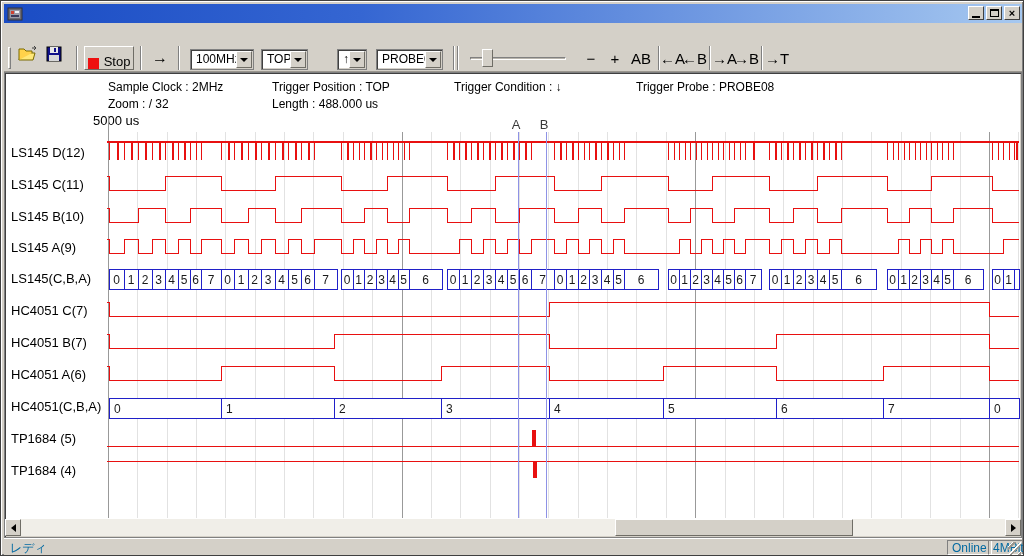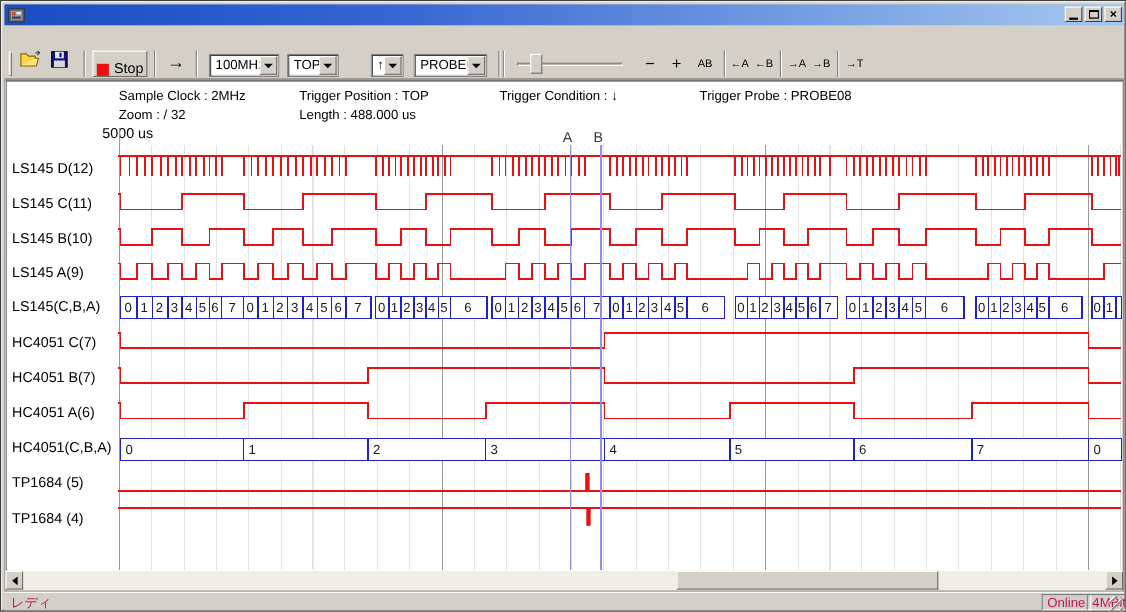--- a/index.html
+++ b/index.html
@@ -27,35 +27,35 @@
     border-right:1px solid #808080;border-bottom:1px solid #808080;}
   .tsep{top:2px;width:2px;height:24px;border-left:1px solid #808080;border-right:1px solid #fff;}
   .tool-btn{top:2px;height:24px;display:flex;align-items:center;justify-content:center;color:#000;}
   .raised{border:1px solid;border-color:#fff #6f6d66 #6f6d66 #fff;align-items:flex-end;}
   .combo{top:5px;height:21px;background:#fff;border:1px solid #808080;
     box-shadow:inset 1px 1px 0 #404040,inset -1px -1px 0 #d4d0c8;}
   .combo-text{position:absolute;left:5px;top:2px;font-size:12px;color:#000;white-space:nowrap;}
   .combo-drop{position:absolute;right:1px;top:1px;bottom:1px;width:16px;background:#d4d0c8;
     border:1px solid;border-color:#fff #6f6d66 #6f6d66 #fff;display:flex;align-items:center;justify-content:center;}
   .tri-down{width:0;height:0;border-left:4px solid transparent;border-right:4px solid transparent;border-top:4px solid #000;}
-  .flat-btn{top:3px;height:22px;display:flex;align-items:center;justify-content:center;font-size:10px;color:#000;}
+  .flat-btn{top:3px;height:22px;display:flex;align-items:center;justify-content:center;font-size:15px;color:#000;}
   
   .panel{left:3px;top:71px;width:1018px;height:466px;background:#fff;
     border:1px solid #808080;box-shadow:inset 1px 1px 0 #404040, inset -1px -1px 0 #d4d0c8;}
   .info-text{position:absolute;font-size:12px;color:#000;white-space:nowrap;}
   .sig-label{position:absolute;left:10px;font-size:13px;color:#000;white-space:nowrap;}
   
   .hscroll{left:4px;top:518px;width:1016px;height:17px;background:#f0eee8;}
   .sb-btn{position:absolute;top:0;width:16px;height:17px;background:#d4d0c8;border:1px solid;
     border-color:#fff #6f6d66 #6f6d66 #fff;display:flex;align-items:center;justify-content:center;}
   .sb-thumb{position:absolute;top:0;height:17px;background:#d4d0c8;border:1px solid;border-color:#fff #6f6d66 #6f6d66 #fff;}
   .tri-left{width:0;height:0;border-top:4px solid transparent;border-bottom:4px solid transparent;border-right:5px solid #000;}
   .tri-right{width:0;height:0;border-top:4px solid transparent;border-bottom:4px solid transparent;border-left:5px solid #000;}
   
-  .statusbar{left:3px;top:537px;width:1018px;height:17px;background:#d4d0c8;border-top:1px solid #fff;font-size:12px;color:#be185d;}
+  .statusbar{left:3px;top:537px;width:1018px;height:17px;background:#d4d0c8;border-top:1px solid #fff;font-size:12px;color:#0369a1;}
   .status-cell{position:absolute;top:1px;height:15px;border:1px solid;border-color:#808080 #fff #fff #808080;
     padding:0 4px;font-size:12px;line-height:14px;}
   .grip-corner{position:absolute;right:1px;top:3px;width:13px;height:13px;
     background:repeating-linear-gradient(135deg,transparent 0 3px,#fff 3px 4px,#9a968e 4px 6px);}
   svg{position:absolute;left:0;top:0;pointer-events:none;}
 </style>
 </head>
 <body>
 
 <div class="window">

